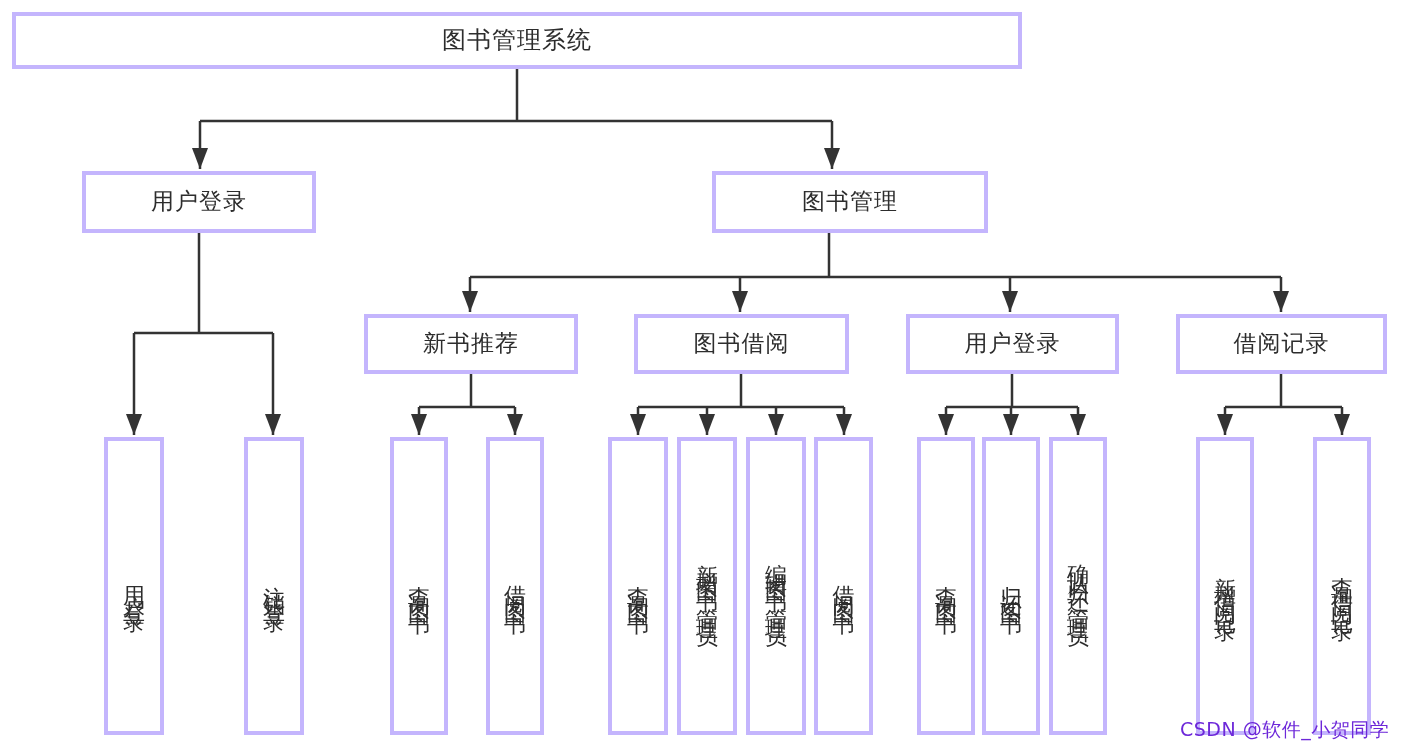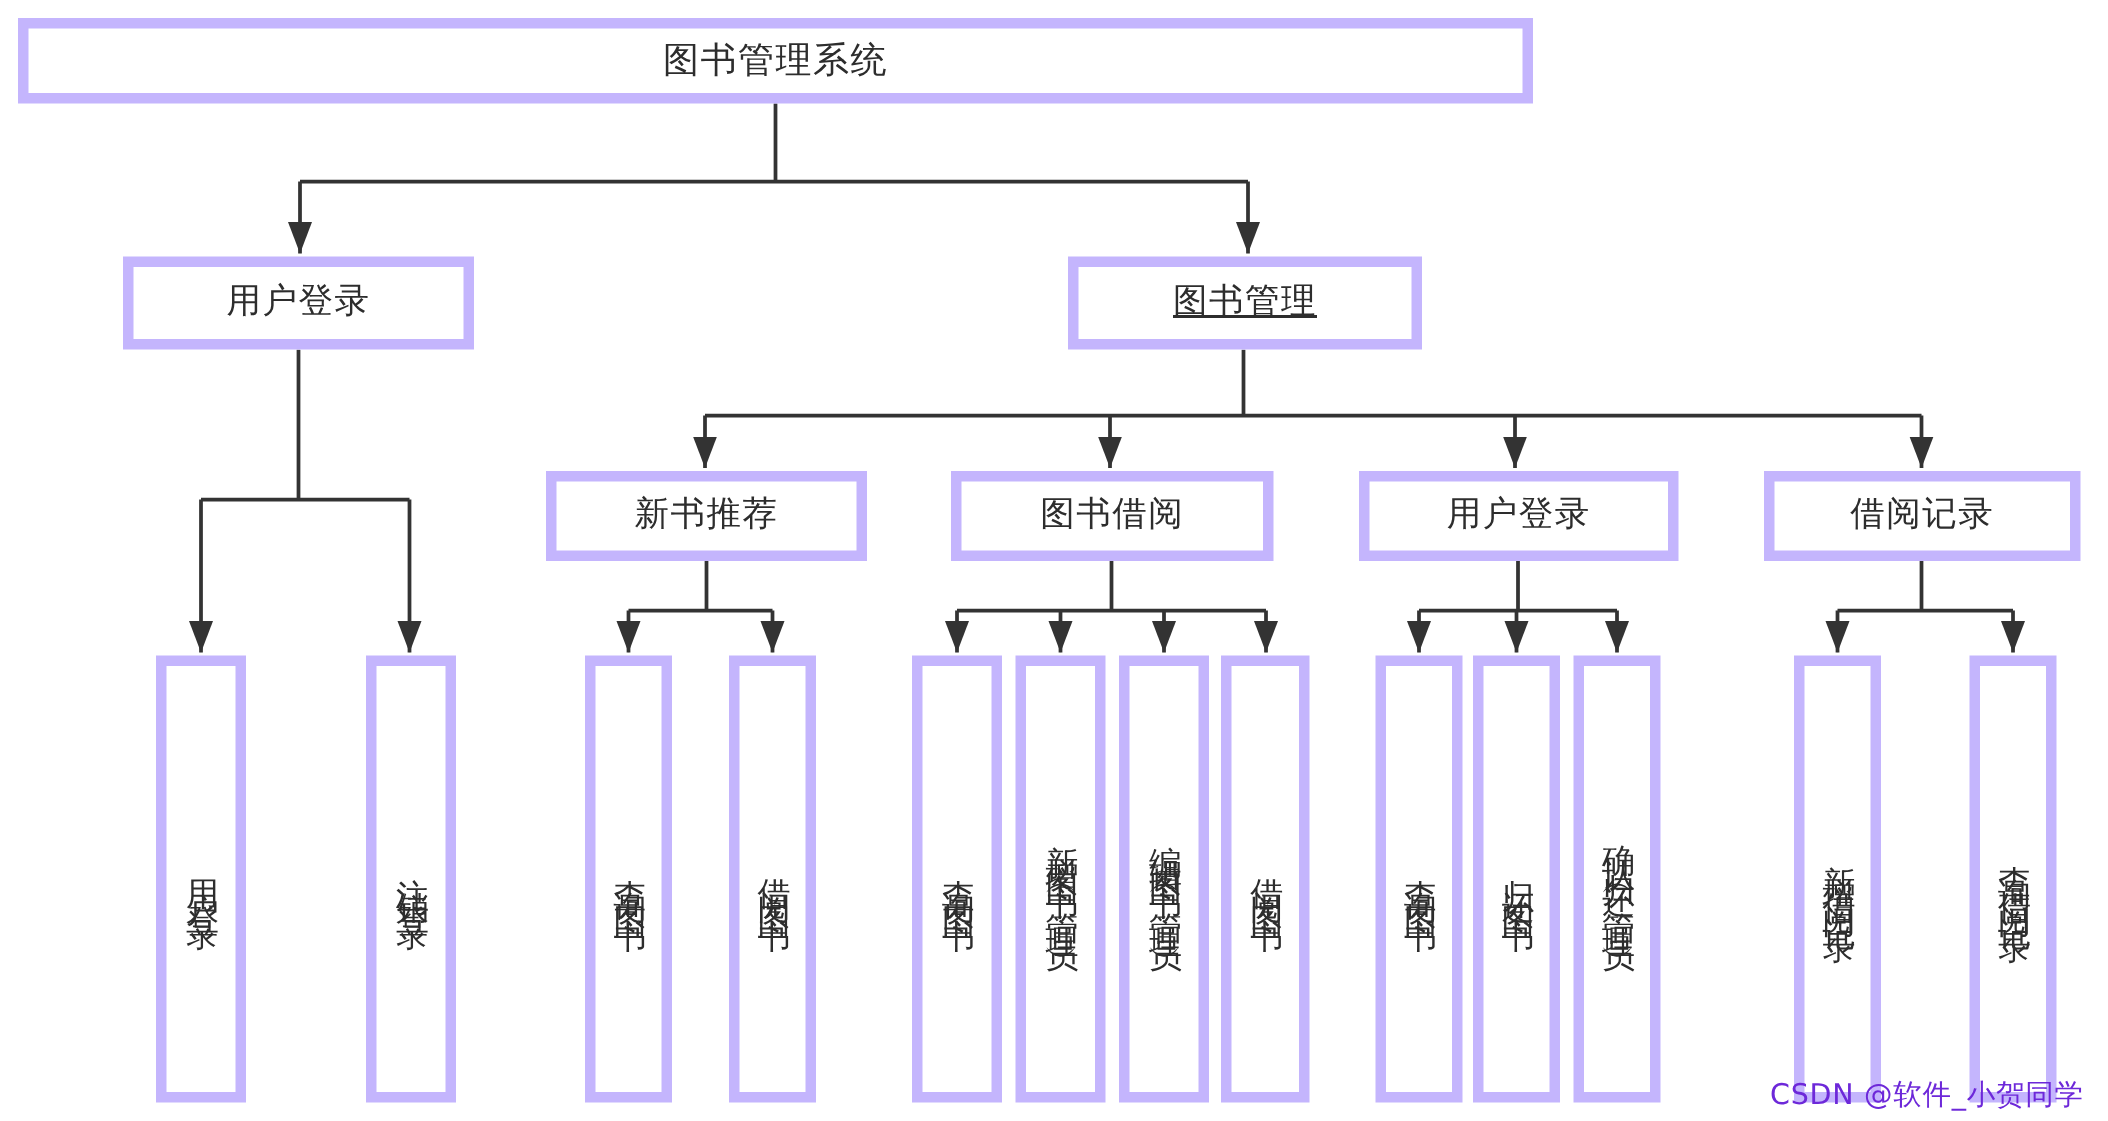--- a/index.html
+++ b/index.html
@@ -13,34 +13,34 @@
   }
   #wires {
     position: absolute;
     left: 0; top: 0;
     width: 1405px; height: 747px;
     pointer-events: none;
   }
   .node {
     position: absolute;
     box-sizing: border-box;
-    border: 7px solid #c4b5fd;
+    border: 4px solid #c4b5fd;
     background: #ffffff;
     display: flex;
     align-items: center;
     justify-content: center;
     color: #2d2d2d;
     font-size: 23px;
     letter-spacing: 1px;
     text-align: center;
     line-height: 1.2;
   }
   .node.root  { left: 12px;  top: 12px;  width: 1010px; height: 57px; font-size: 24px; }
   .node.lv2a  { left: 82px;  top: 171px; width: 234px;  height: 62px; }
-  .node.lv2b  { left: 712px; top: 171px; width: 236px;  height: 62px; text-decoration: underline; }
+  .node.lv2b  { left: 712px; top: 171px; width: 276px;  height: 62px; }
   .node.mod   { top: 314px; height: 60px; }
   .node.mod1  { left: 364px;  width: 214px; }
   .node.mod2  { left: 634px;  width: 215px; }
   .node.mod3  { left: 906px;  width: 213px; }
   .node.mod4  { left: 1176px; width: 211px; }
   .node.leaf {
     top: 437px;
     height: 298px;
     writing-mode: vertical-rl;
     text-orientation: mixed;

